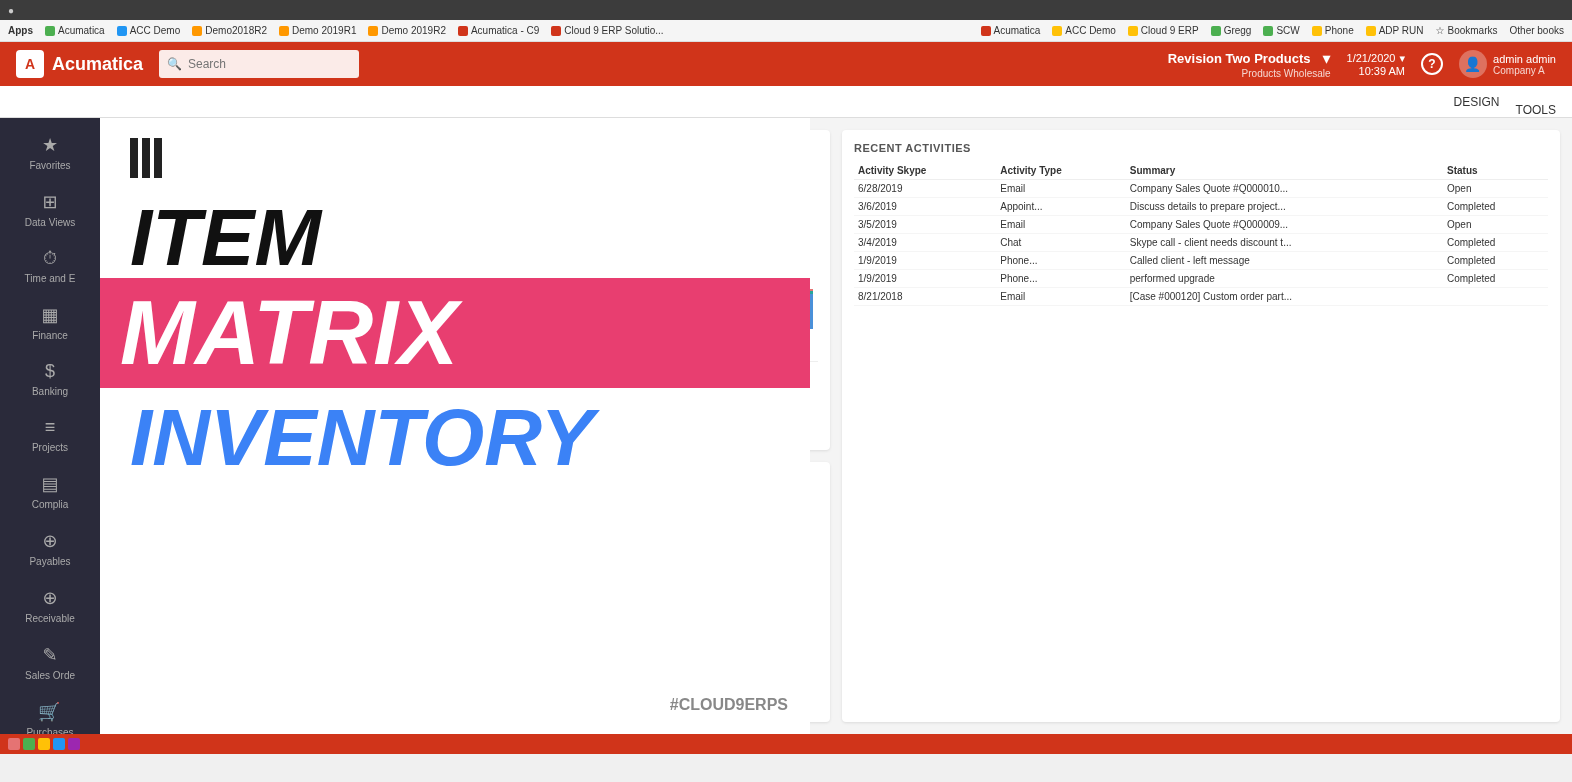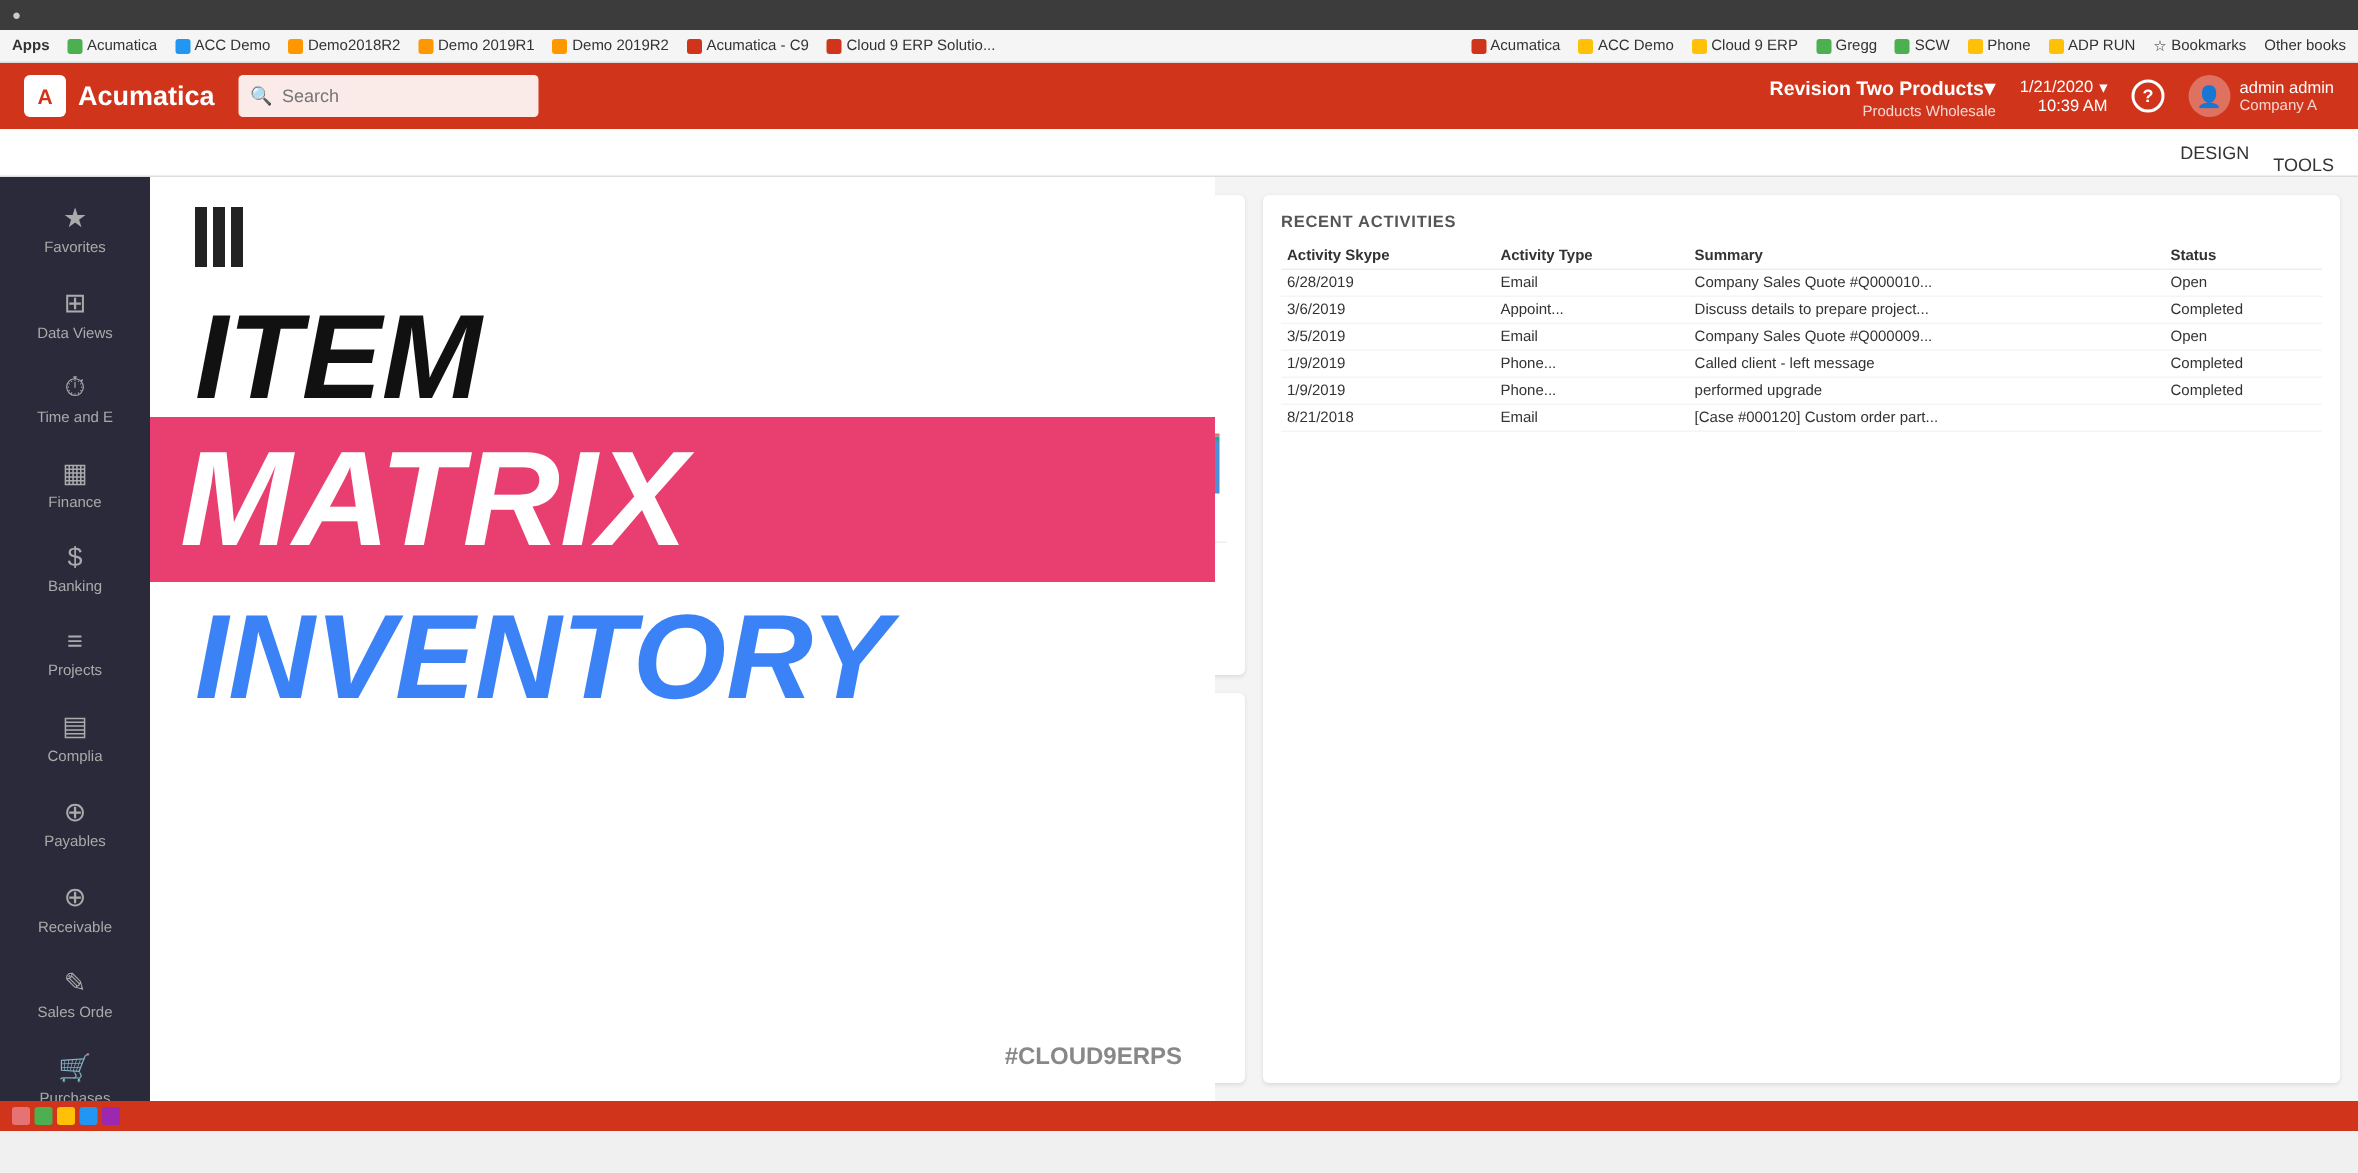--- a/index.html
+++ b/index.html
@@ -331,21 +331,21 @@
         <span>A</span>
       </div>
       <span>Acumatica</span>
     </div>
     <div class="search-bar">
       <span>🔍</span>
       <input type="text" placeholder="Search" style="">
     </div>
     <div class="header-right">
       <div class="company-selector">
-        <div style="display:flex; align-items:center; gap:0;">
+        <div style="display:flex; align-items:center; gap:12px;">
           <span class="company-name">Revision Two Products</span>
           <span>▾</span>
         </div>
         <span class="company-sub">Products Wholesale</span>
       </div>
       <div class="date-display">
         <div style="display:flex; align-items:center; gap:4px;">
           <span>1/21/2020</span>
           <span>▾</span>
         </div>
@@ -555,20 +555,26 @@
       <td class="activity-link">Discuss details to prepare project...</td>
       <td>Completed</td>
     </tr>
                 <tr>
       <td>3/5/2019</td>
       <td>Email</td>
       <td class="activity-link">Company Sales Quote #Q000009...</td>
       <td>Open</td>
     </tr>
                 <tr>
+      <td>3/4/2019</td>
+      <td>Chat</td>
+      <td class="activity-link">Skype call - client needs discount t...</td>
+      <td>Completed</td>
+    </tr>
+                <tr>
       <td>1/9/2019</td>
       <td>Phone...</td>
       <td class="activity-link">Called client - left message</td>
       <td>Completed</td>
     </tr>
                 <tr>
       <td>1/9/2019</td>
       <td>Phone...</td>
       <td class="activity-link">performed upgrade</td>
       <td>Completed</td>

